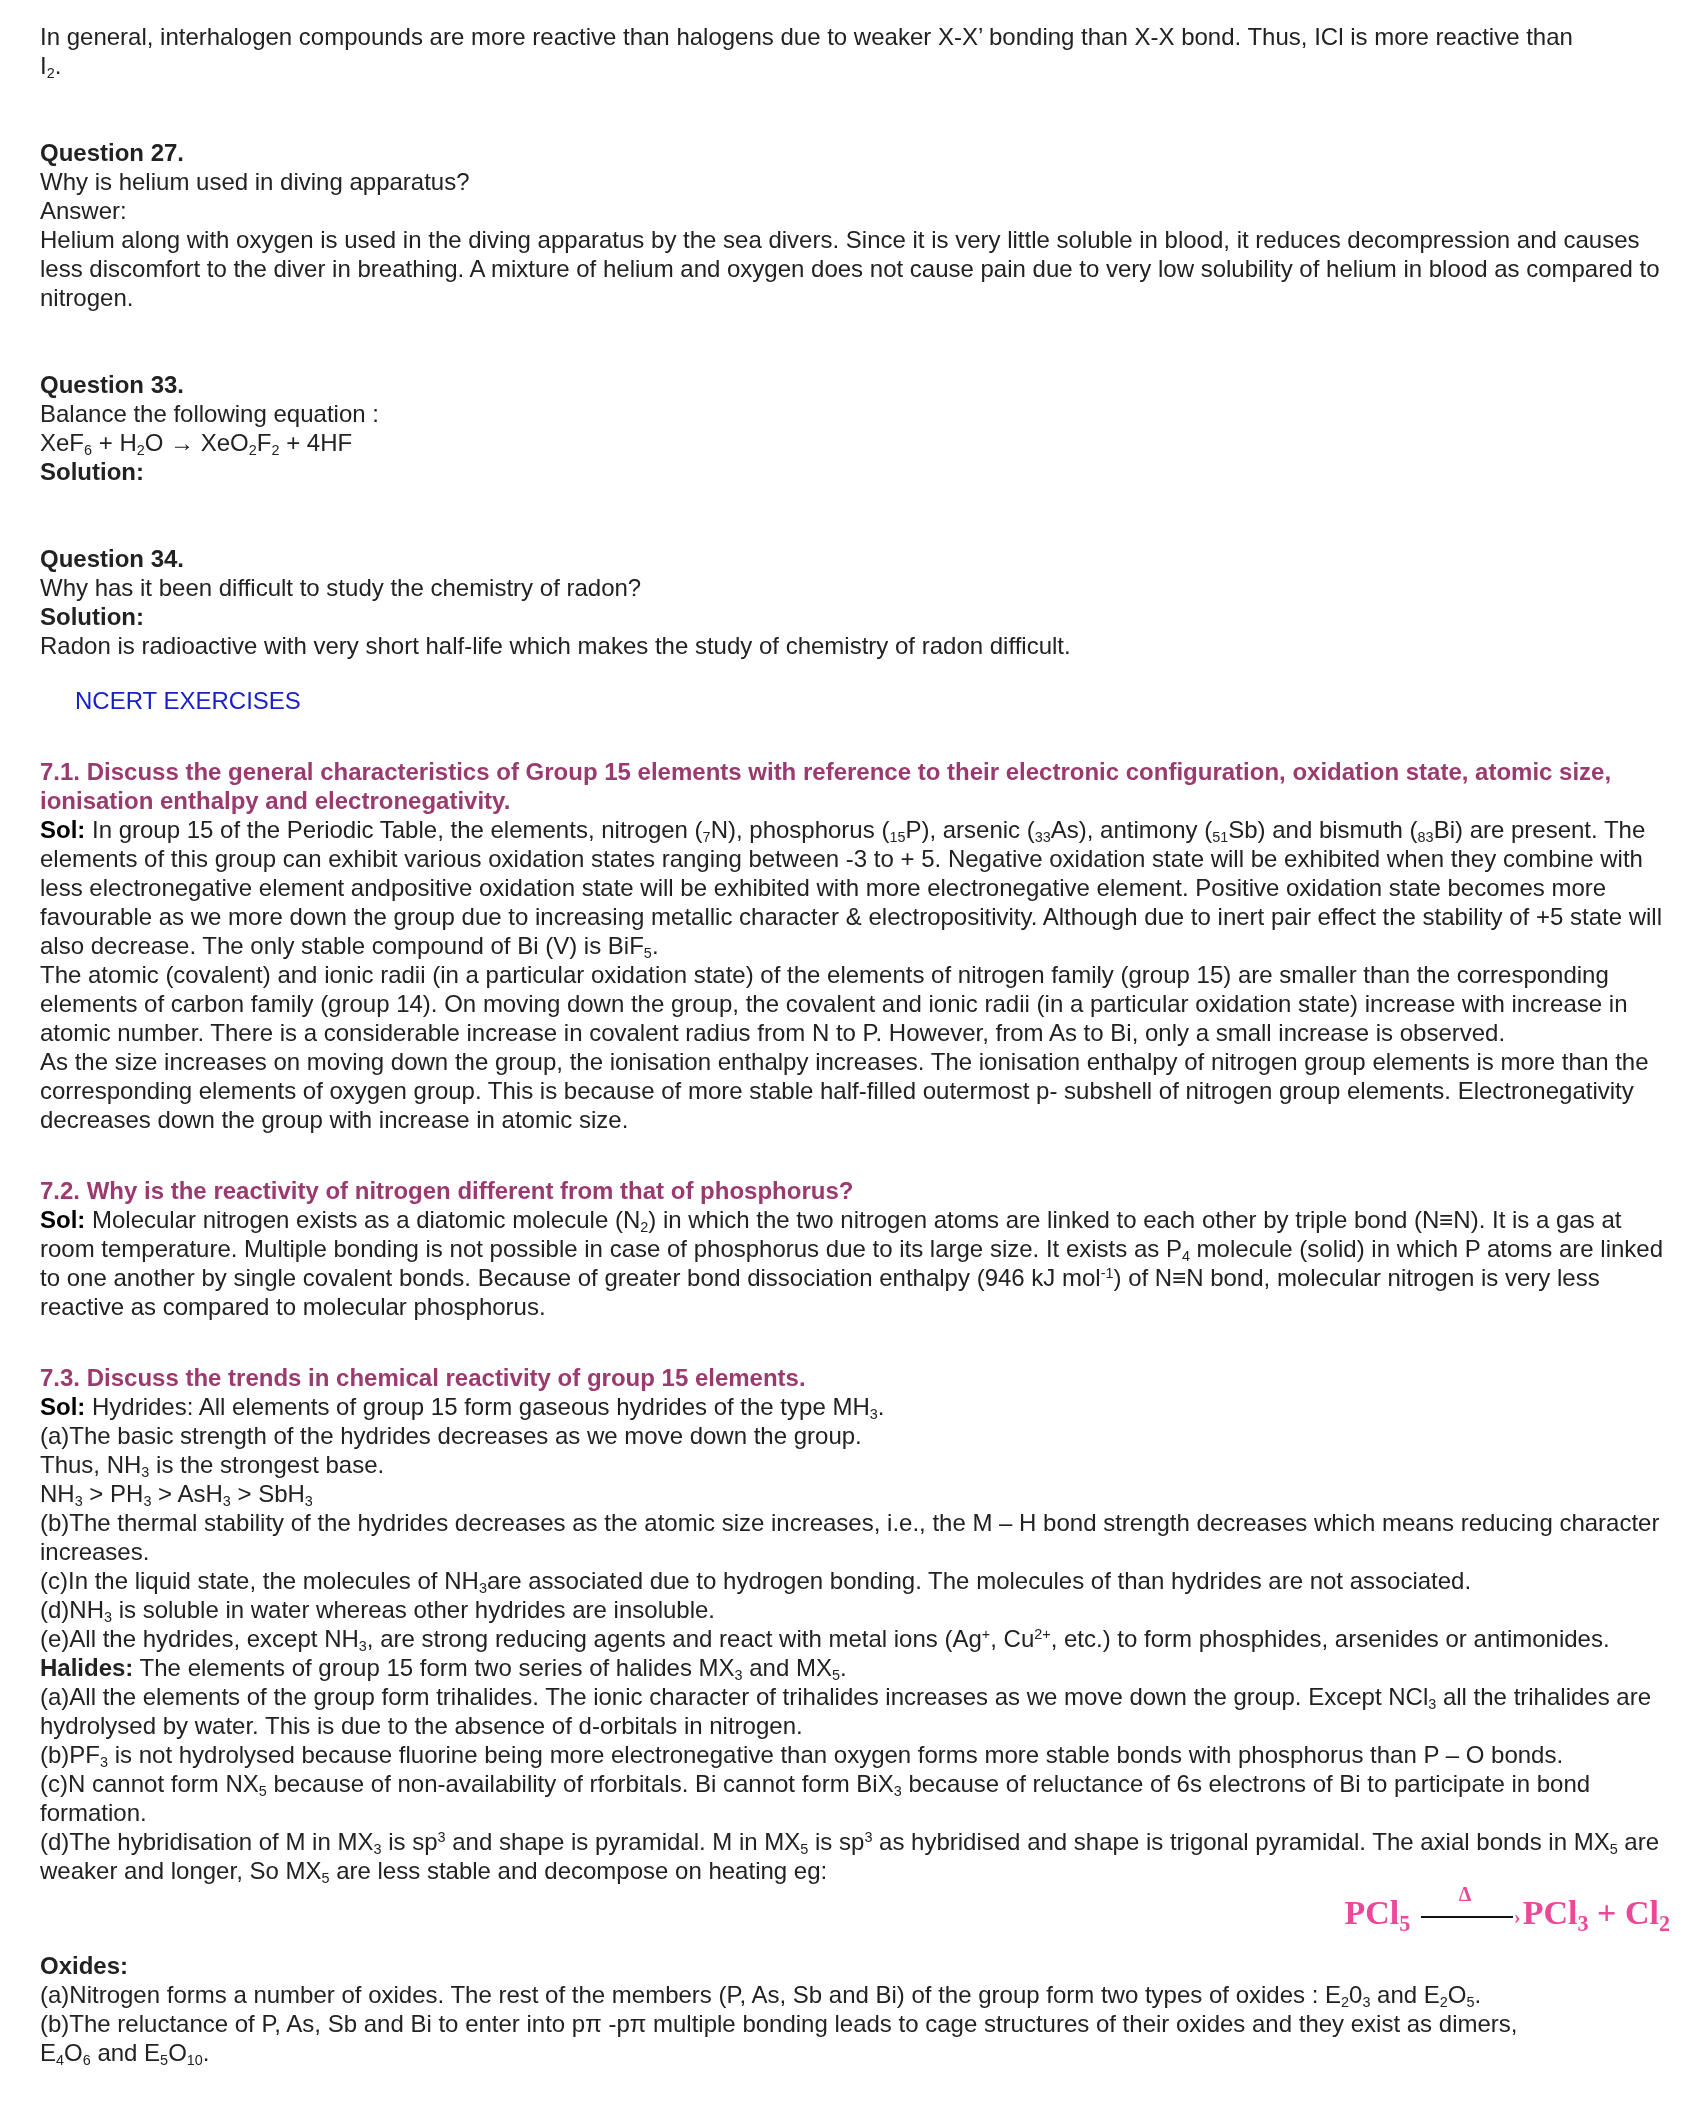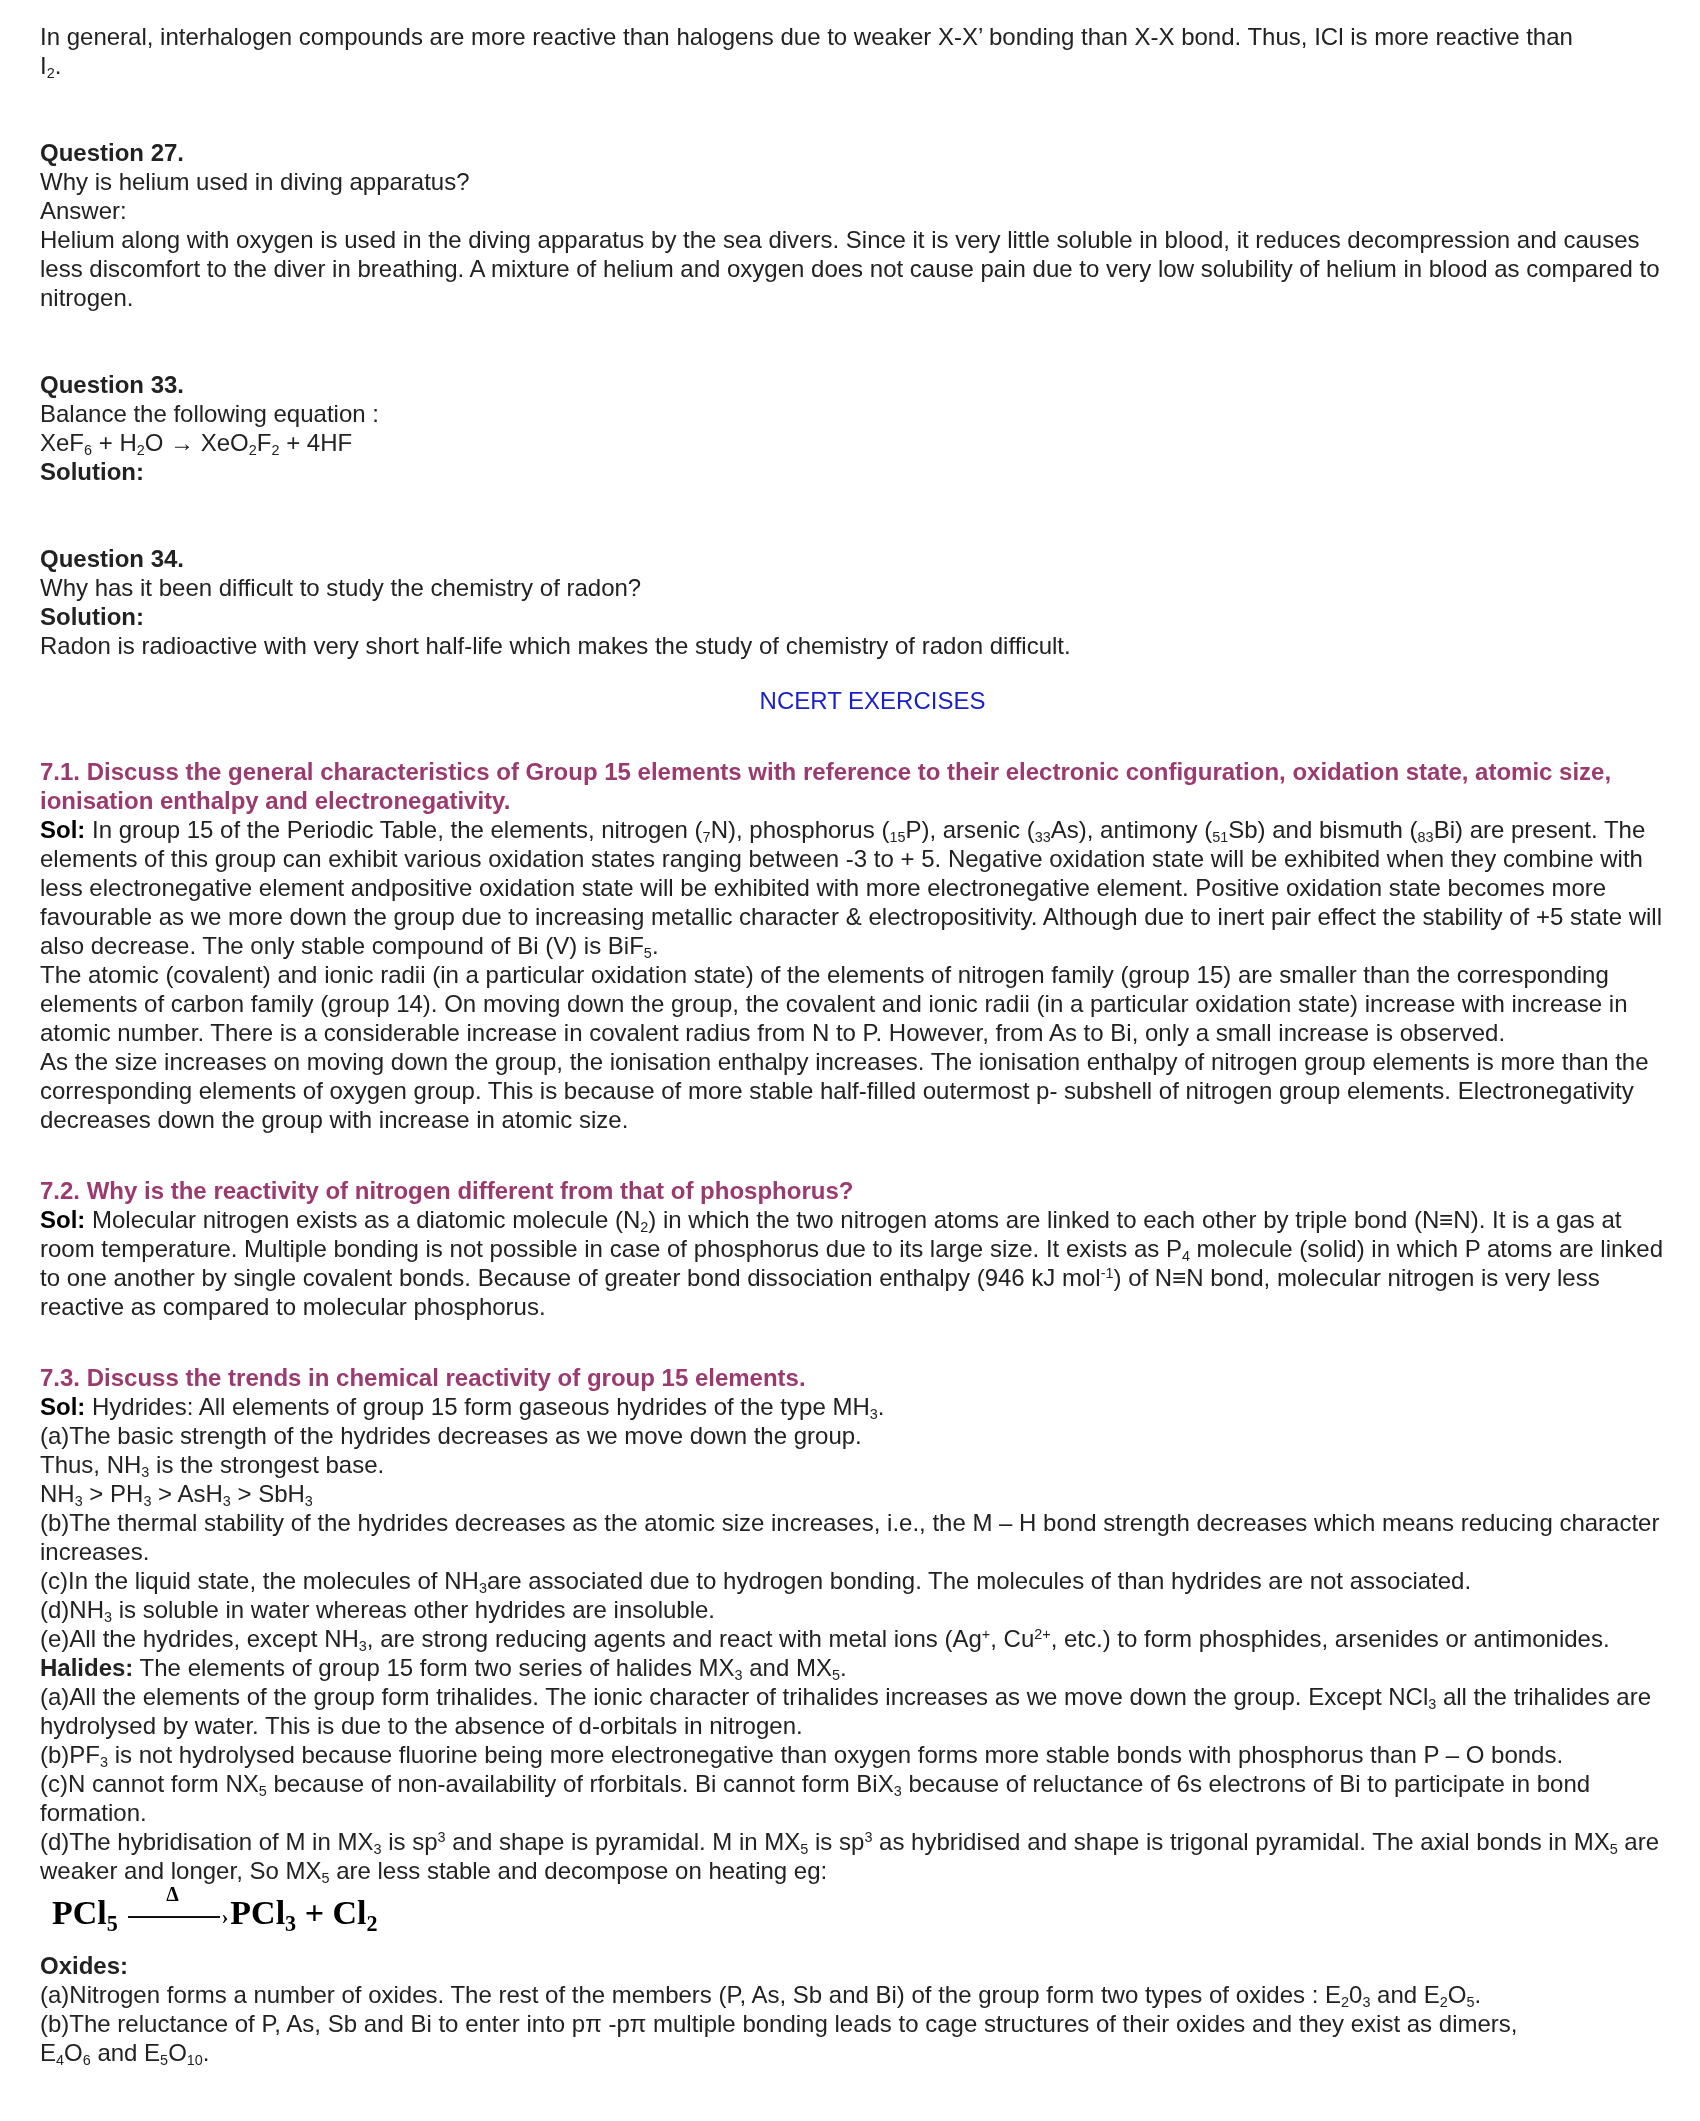--- a/index.html
+++ b/index.html
@@ -10,26 +10,26 @@
   }
   .page { position: relative; padding: 22px 30px 0 40px; }
   p { margin: 0; }
   sub, sup { font-size: 60%; line-height: 0; }
   sub { vertical-align: -0.25em; }
   sup { vertical-align: 0.55em; }
   .gap-lg { height: 58px; }
   .gap-md { height: 42px; }
   .qhead { font-weight: bold; }
   .bold { font-weight: bold; }
-  .ncert { text-align: center; color: #1a20c8; font-size: 24px; margin: 26px 0 0 0; padding-left: 35px; }
+  .ncert { text-align: left; color: #1a20c8; font-size: 24px; margin: 26px 0 0 0; padding-left: 35px; }
   .exq { color: #9b3a6e; font-weight: bold; }
   .sol { color: #000000; font-weight: bold; }
   .eq-img {
     font-family: "Liberation Serif", serif; font-weight: bold; font-size: 34px;
-    color: #000000; line-height: 52px; height: 56px; padding-left: 12px; margin-top: 2px;
+    color: #ec4899; line-height: 52px; height: 56px; padding-left: 12px; margin-top: 2px; text-align: right;
   }
   .eq-img sub { font-size: 65%; vertical-align: -0.3em; }
   .arrow-wrap { position: relative; display: inline-block; width: 100px; height: 20px; margin: 0 2px; vertical-align: middle; }
   .arrow-line { position: absolute; left: 0; right: 8px; top: 10px; border-top: 2px solid #111; }
   .arrow-head { position: absolute; right: 0; top: 2px; font-size: 20px; line-height: 18px; font-weight: bold; }
   .arrow-label { position: absolute; left: 38px; top: -22px; font-size: 20px; line-height: 20px; }
 </style>
 </head>
 <body>
 

